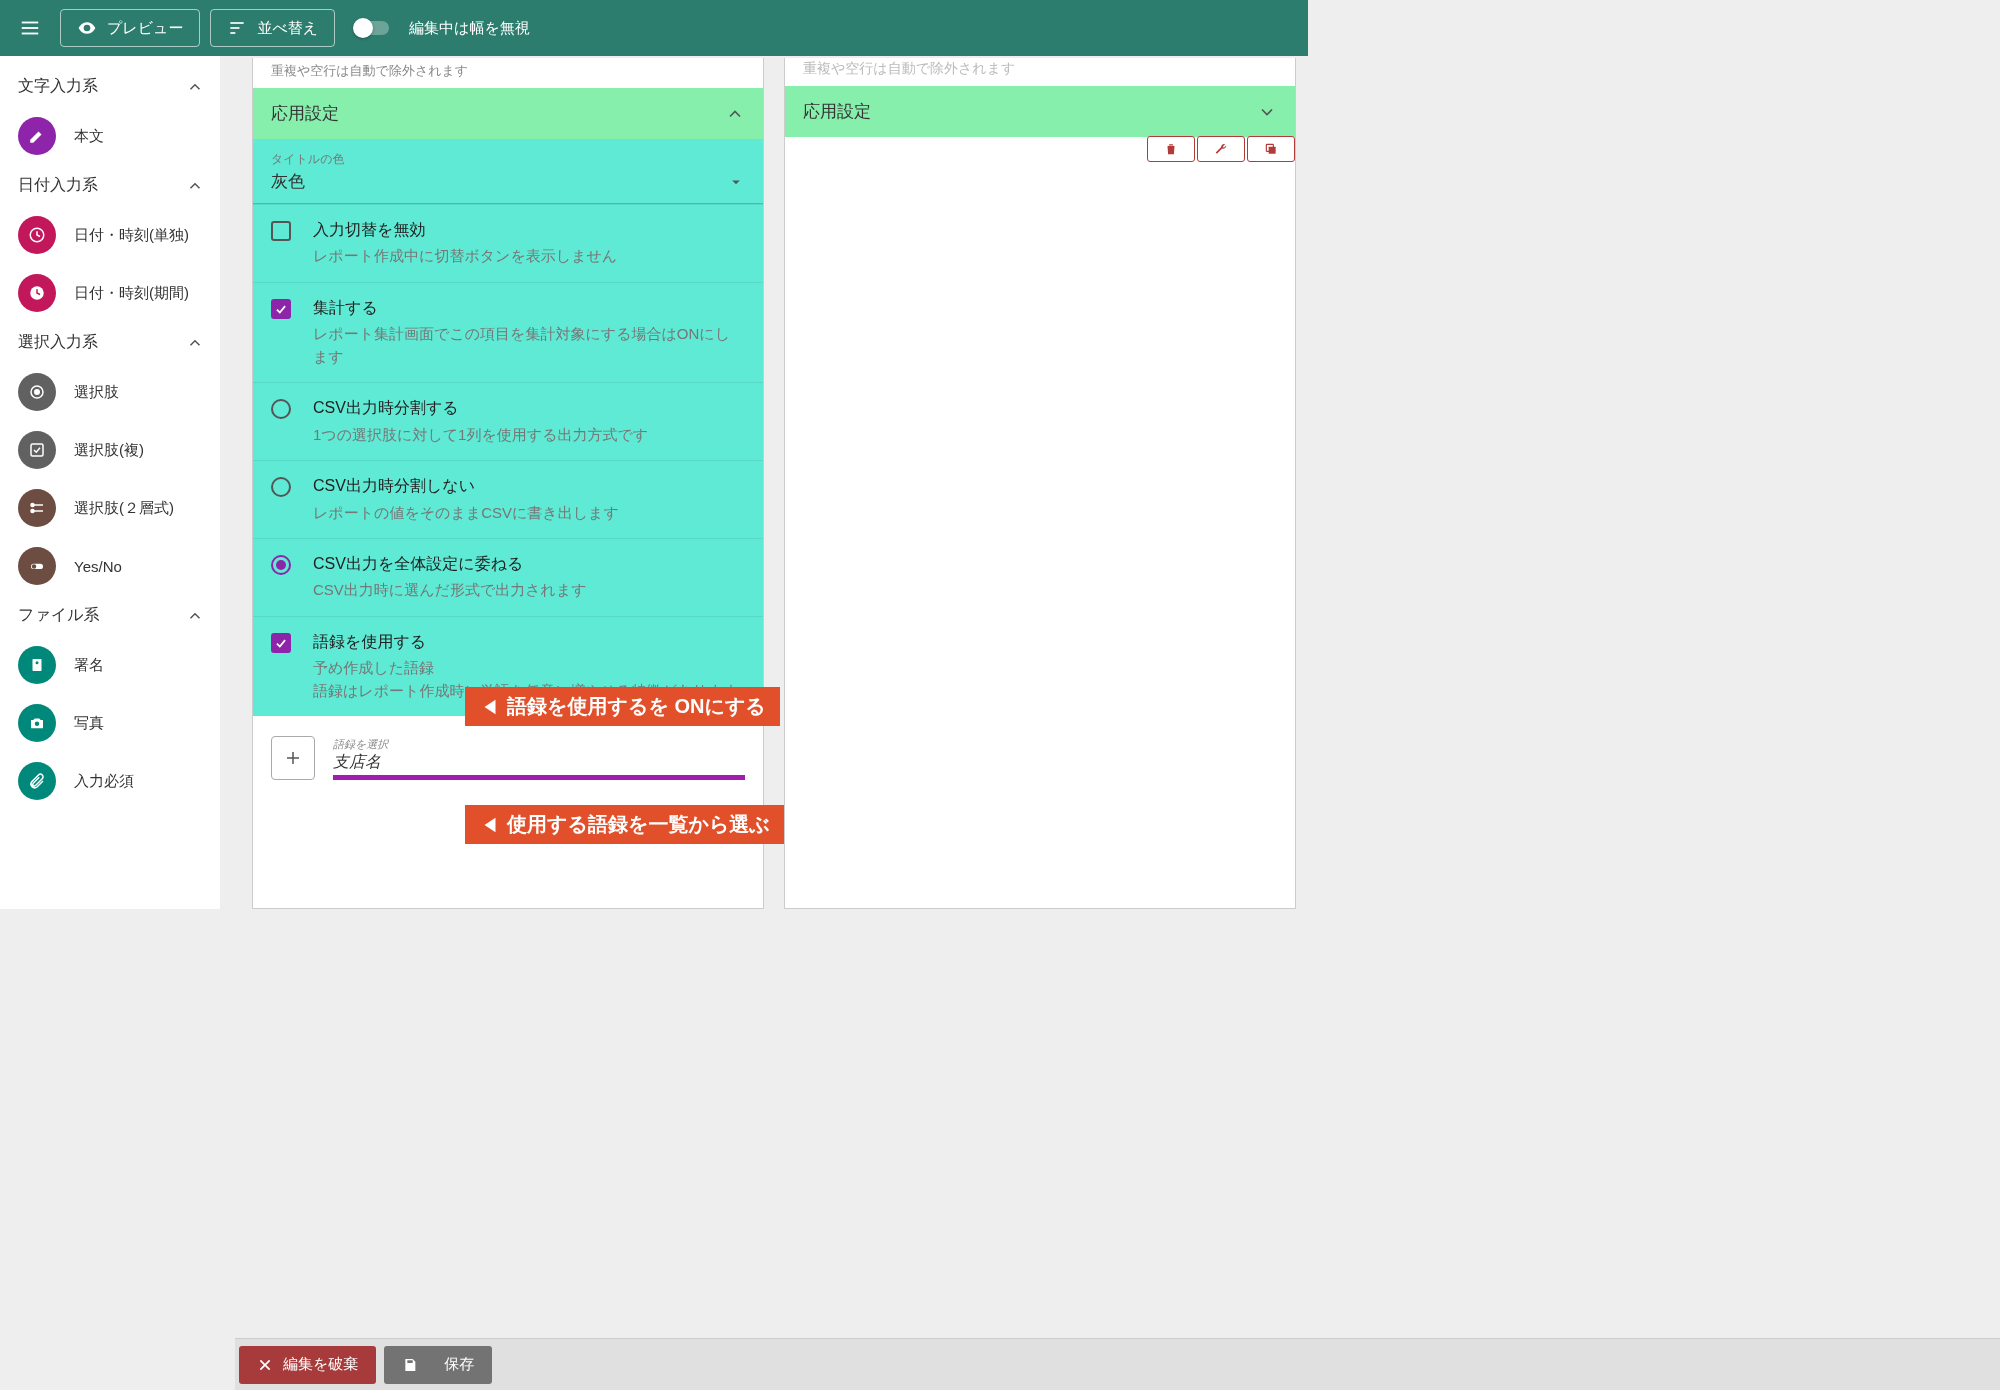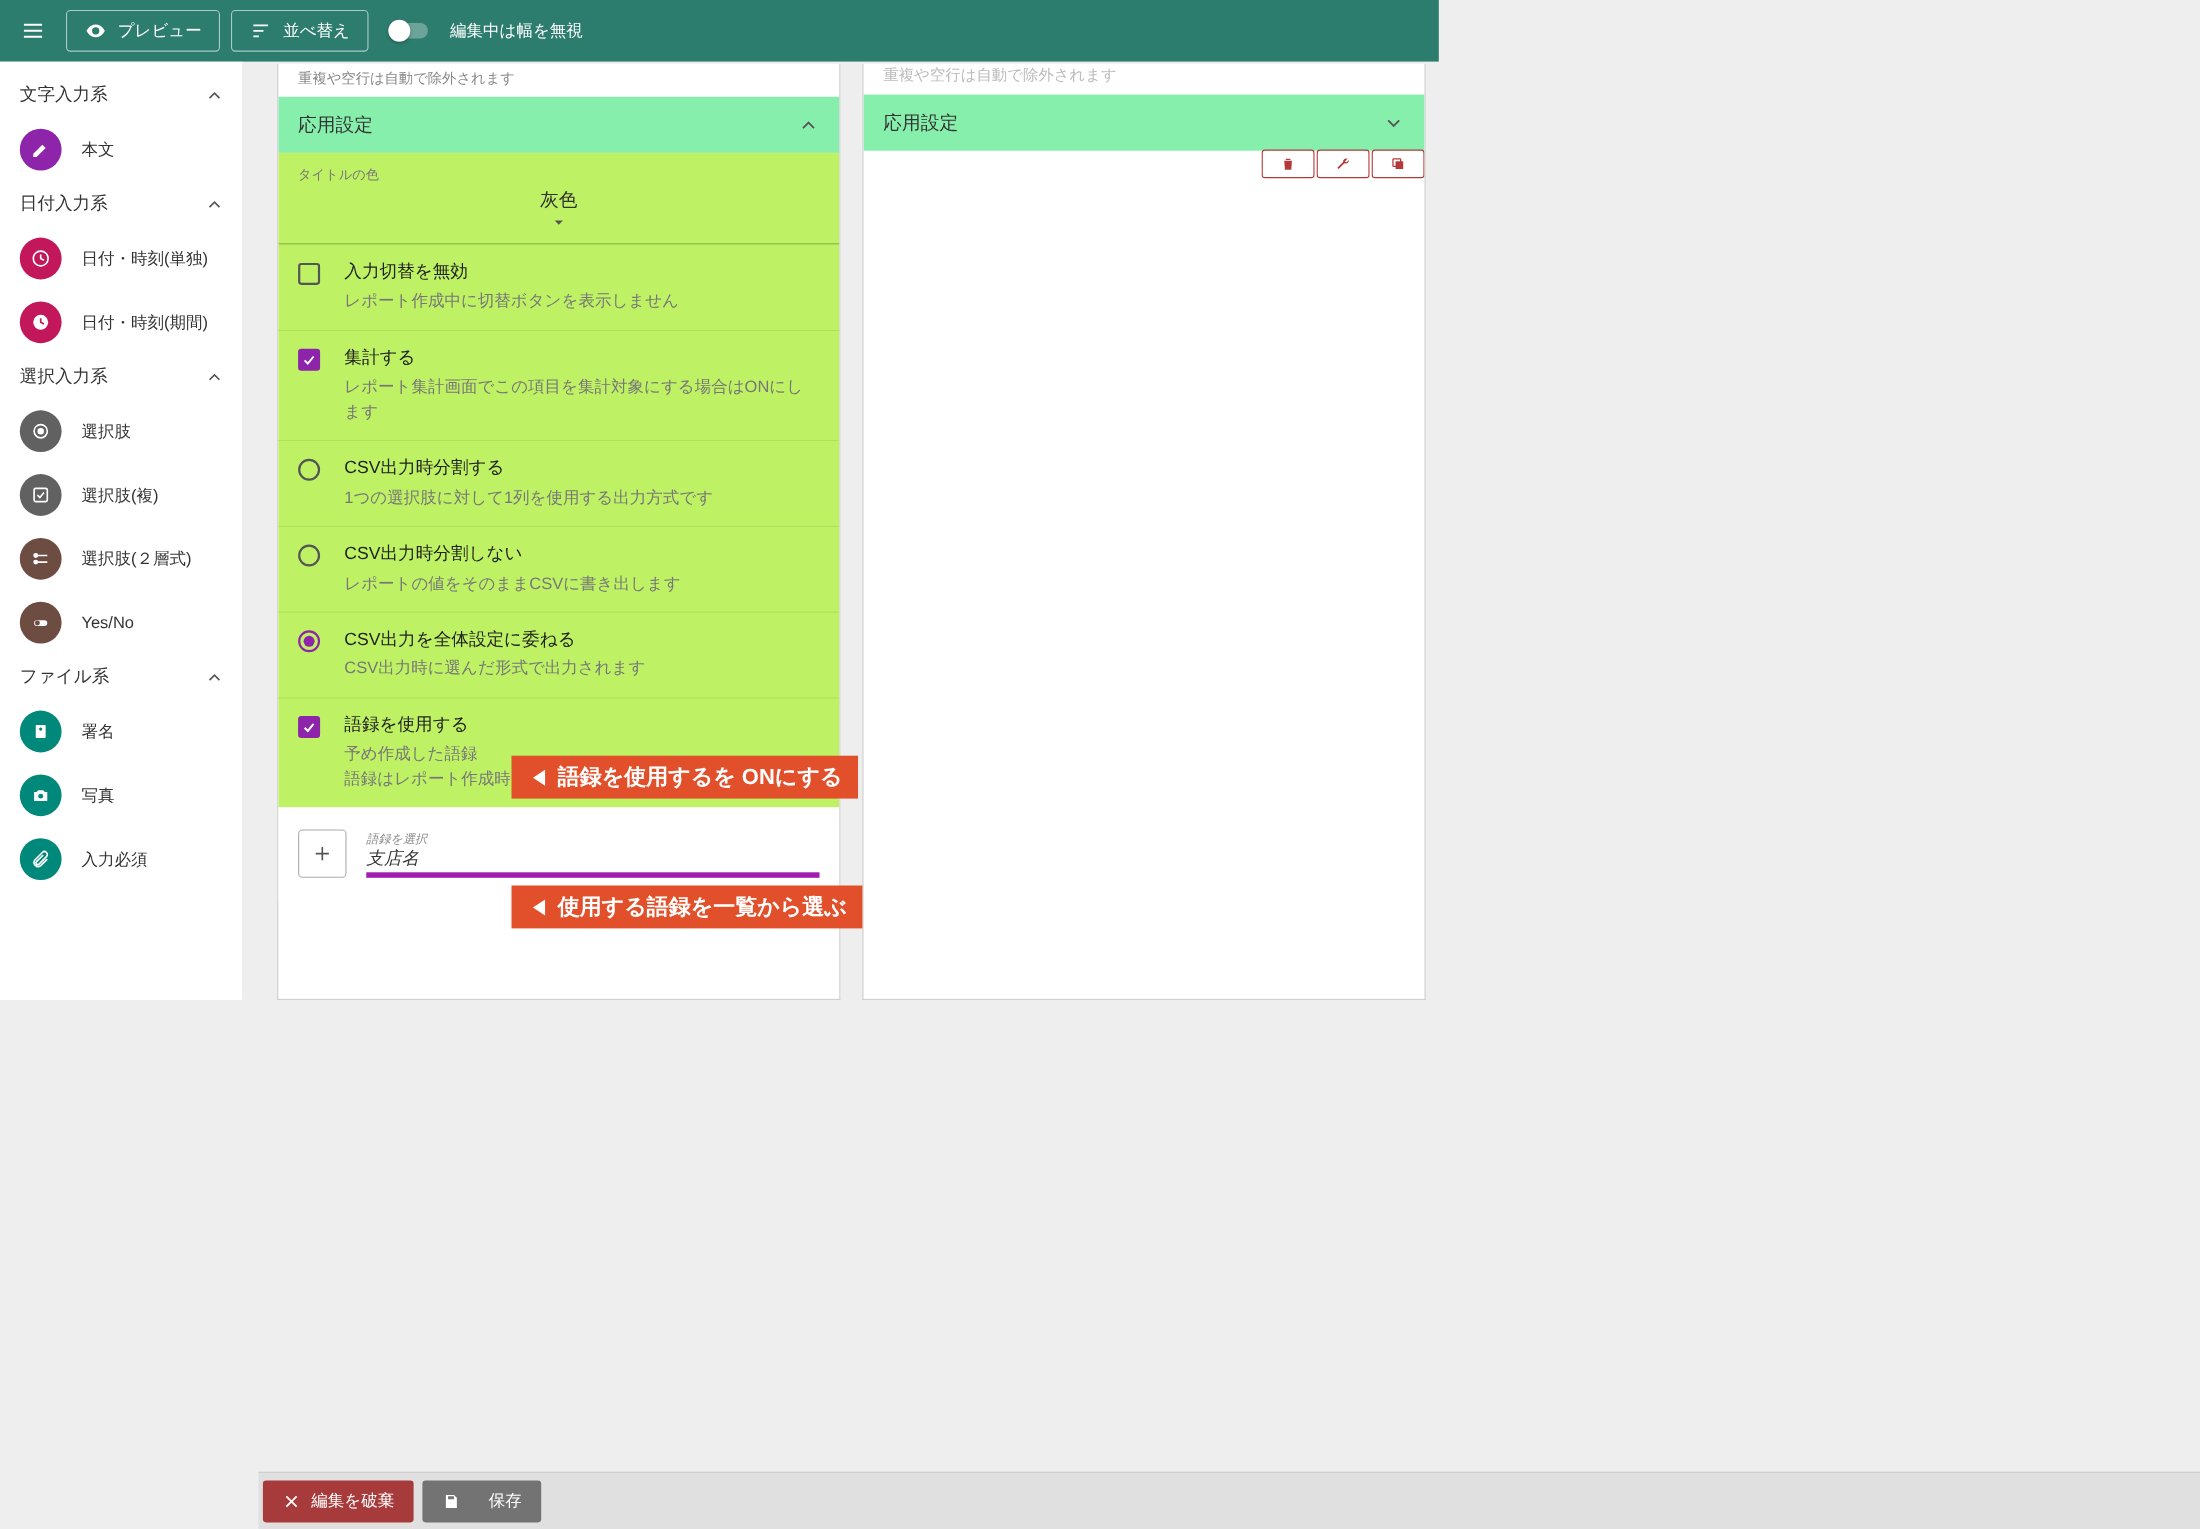--- a/index.html
+++ b/index.html
@@ -117,29 +117,28 @@
     padding: 4px 18px 8px 18px;
   }
   .panel-header {
     background: #86efac;
     display: flex; align-items: center; justify-content: space-between;
     padding: 14px 18px;
     font-size: 17px;
     color: #333;
     cursor: pointer;
   }
-  .panel-body { background: #bef264; padding: 6px 0 0 0; }
+  .panel-body { background: #5eead4; padding: 6px 0 0 0; }
   .field-label { font-size: 12px; color: #777; padding: 6px 18px 0 18px; }
   .dropdown {
     display: flex; justify-content: space-between; align-items: center;
     padding: 2px 18px 10px 18px;
     font-size: 17px;
     color: #333;
     border-bottom: 1px solid rgba(0,0,0,0.2);
-    flex-direction: column;
   }
 
   .opt-row {
     display: flex;
     gap: 18px;
     padding: 14px 18px;
     border-top: 1px solid rgba(0,0,0,0.07);
     align-items: flex-start;
   }
   .opt-ctrl { flex: 0 0 24px; padding-top: 2px; }

